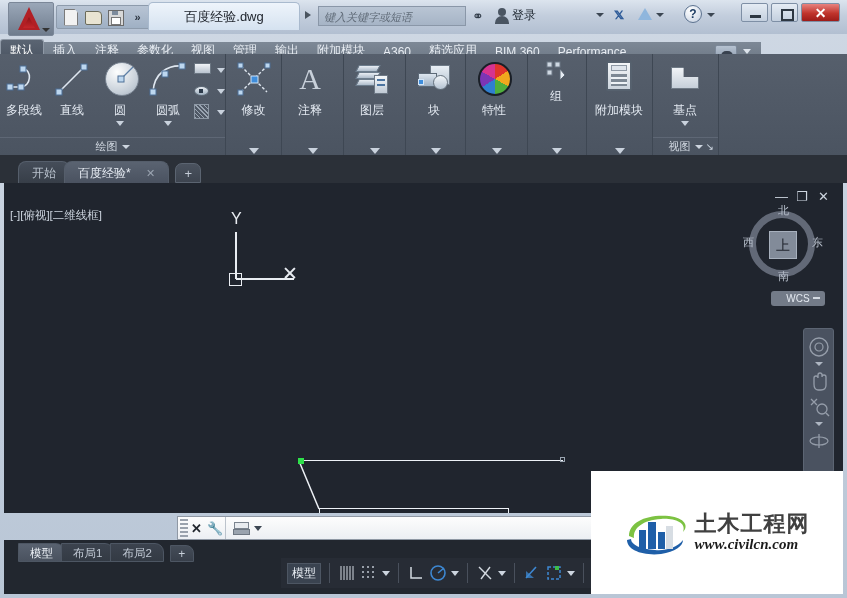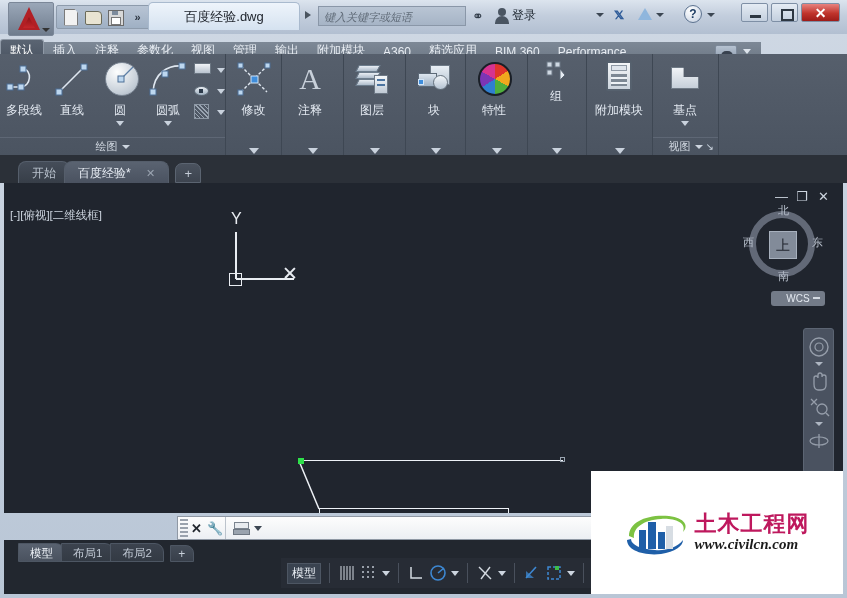--- a/index.html
+++ b/index.html
@@ -250,21 +250,21 @@
   .sb-sep{ width:1px; height:20px; background:#49505c; margin:0 4px;}
   .sb-ico{ width:18px;height:18px; position:relative; cursor:pointer; opacity:.95;}
   .sb-caret{ width:0;height:0;border-left:4px solid transparent;border-right:4px solid transparent;
     border-top:5px solid #cdd5df; cursor:pointer;}
   
   #watermark { position:absolute; right:0px; bottom:0px; width:252px; height:123px;
     background:#ffffff; display:flex; align-items:center; justify-content:center;}
   #wm-inner { display:flex; align-items:center; gap:4px; }
   #wm-logo { width:66px; height:46px; position:relative;}
   #wm-text { display:flex; flex-direction:column; }
-  #wm-cn { font-size:22px; font-weight:bold; color:#be185d; letter-spacing:1px; line-height:24px;}
+  #wm-cn { font-size:22px; font-weight:bold; color:#404040; letter-spacing:1px; line-height:24px;}
   #wm-url { font-size:15px; font-style:italic; font-weight:bold; color:#1b1b1b;
      font-family:"Liberation Serif", serif; line-height:17px;}
 </style>
 </head>
 <body>
 
 <div id="app">
 
   <div id="titlebar">
     <div id="bigA">

